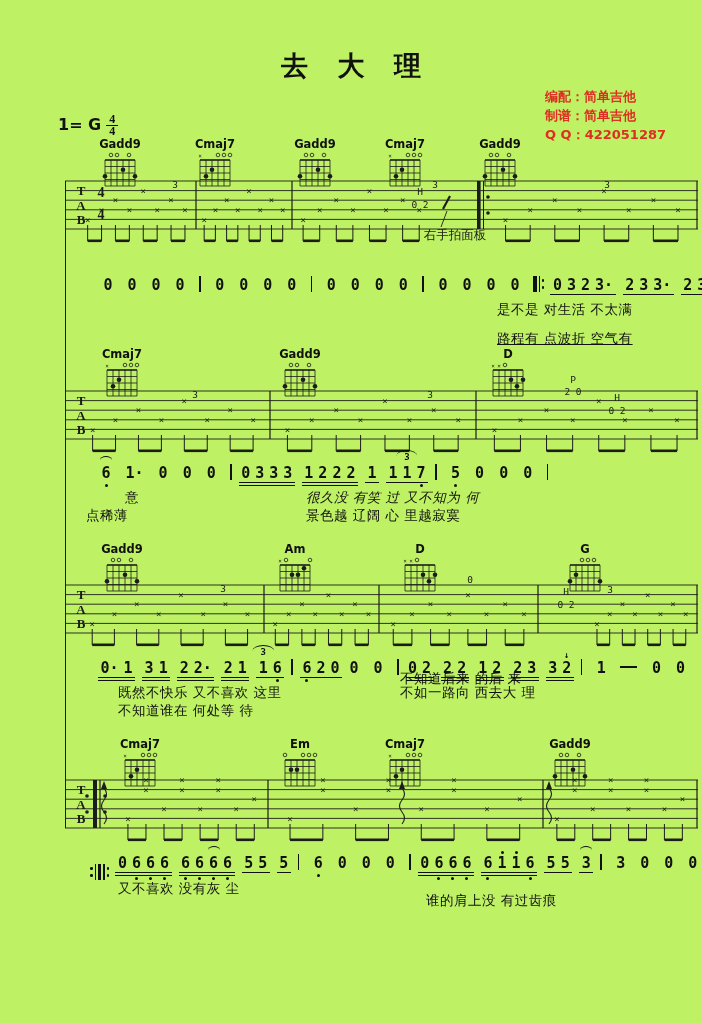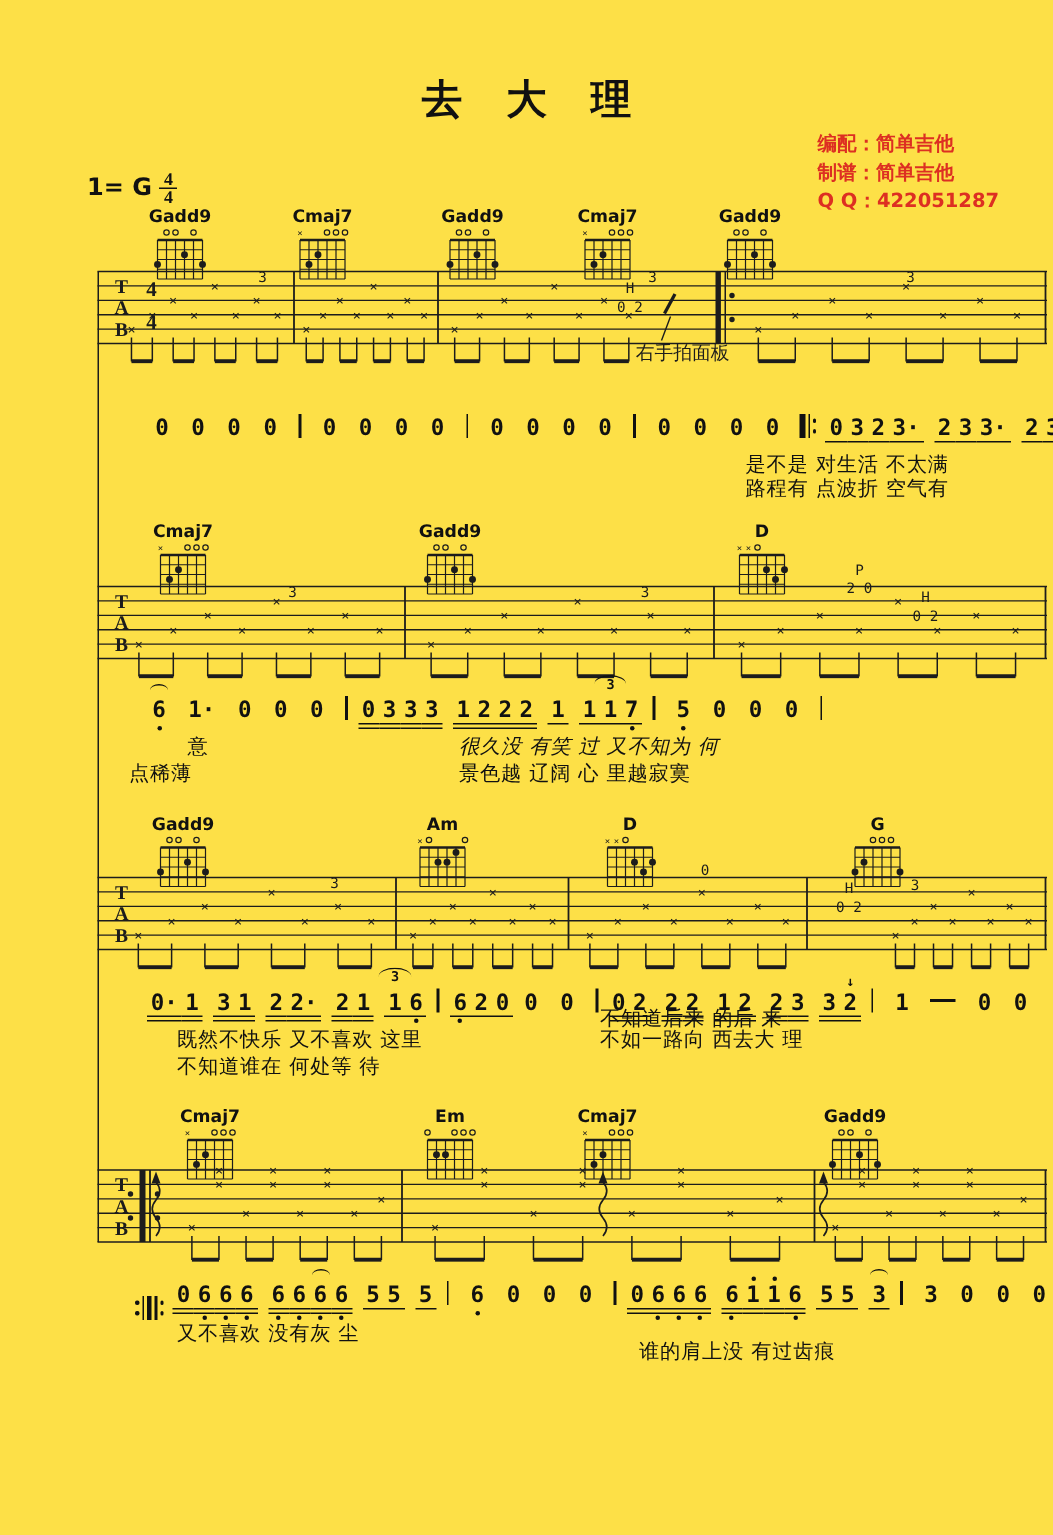--- a/index.html
+++ b/index.html
@@ -1,16 +1,16 @@
 <!DOCTYPE html>
 <html><head>
 <meta charset="utf-8">
 <style>
   html,body{margin:0;padding:0;background:#ffffff;}
-  .sheet{position:relative;width:702px;height:1023px;background:#fde047;overflow:hidden;
+  .sheet{position:relative;width:702px;height:1023px;background:#bef264;overflow:hidden;
          font-family:"DejaVu Sans",sans-serif;color:#1c1c1c;}
   .title{position:absolute;left:0;right:0;top:48px;margin:0;text-align:center;
          font:700 27px "DejaVu Sans",sans-serif;letter-spacing:10px;text-indent:10px;color:#111;}
   .credits{position:absolute;left:545px;top:88px;font:600 13px "DejaVu Sans",sans-serif;line-height:1.45;}
   .key{position:absolute;left:58px;top:114px;font:600 16px "DejaVu Sans",sans-serif;color:#111;}
   .frac{display:inline-block;vertical-align:middle;margin-left:5px;text-align:center;}
   .frac b{display:block;font:700 12px "Liberation Serif",serif;line-height:11px;padding:0 3px;}
   .frac b.bt{border-top:1px solid #111;}
   #systems{position:absolute;inset:0;}
   .vline{position:absolute;left:65px;top:181px;width:1.4px;height:647px;background:#1c1c1c;}
@@ -258,21 +258,21 @@
       </svg>
       <div class="jianpu" style="left: 96px; top: 276px;"><div class="nt">0</div><div class="nt">0</div><div class="nt">0</div><div class="nt">0</div><div class="bl"></div><div class="nt">0</div><div class="nt">0</div><div class="nt">0</div><div class="nt">0</div><div class="bl"></div><div class="nt">0</div><div class="nt">0</div><div class="nt">0</div><div class="nt">0</div><div class="bl"></div><div class="nt">0</div><div class="nt">0</div><div class="nt">0</div><div class="nt">0</div><div class="rep">
           <div class="tk"></div>
           <div class="tn"></div>
           <div class="dc">
             <div class="rdot"></div>
             <div class="rdot"></div>
           </div>
         </div><div class="nt u1">0</div><div class="nt u1">3</div><div class="nt u1">2</div><div class="nt u1">3·</div><div class="sp"></div><div class="nt u1">2</div><div class="nt u1">3</div><div class="nt u1">3·</div><div class="sp"></div><div class="nt u1">2</div><div class="nt u1">3</div></div>
       <div class="lyr" style="left: 497px; top: 301px;">是不是 对生活 不太满</div>
-      <div class="lyr" style="left: 497px; top: 317px;">路程有 点波折 空气有</div>
+      <div class="lyr" style="left: 497px; top: 330px; text-decoration: underline;">路程有 点波折 空气有</div>
       <div class="chord" style="left: 100px; top: 348px;"><div class="clab">Cmaj7</div><svg width="44" height="38">
           <line x1="7" y1="10" x2="37" y2="10" stroke="#1c1c1c" stroke-width="1.6"></line>
           <line x1="7" y1="16.5" x2="37" y2="16.5" stroke="#1c1c1c" stroke-width="0.8"></line>
           <line x1="7" y1="23" x2="37" y2="23" stroke="#1c1c1c" stroke-width="0.8"></line>
           <line x1="7" y1="29.5" x2="37" y2="29.5" stroke="#1c1c1c" stroke-width="0.8"></line>
           <line x1="7" y1="36" x2="37" y2="36" stroke="#1c1c1c" stroke-width="0.8"></line>
           <line x1="7" y1="10" x2="7" y2="36" stroke="#1c1c1c" stroke-width="0.8"></line>
           <line x1="13" y1="10" x2="13" y2="36" stroke="#1c1c1c" stroke-width="0.8"></line>
           <line x1="19" y1="10" x2="19" y2="36" stroke="#1c1c1c" stroke-width="0.8"></line>
           <line x1="25" y1="10" x2="25" y2="36" stroke="#1c1c1c" stroke-width="0.8"></line>

